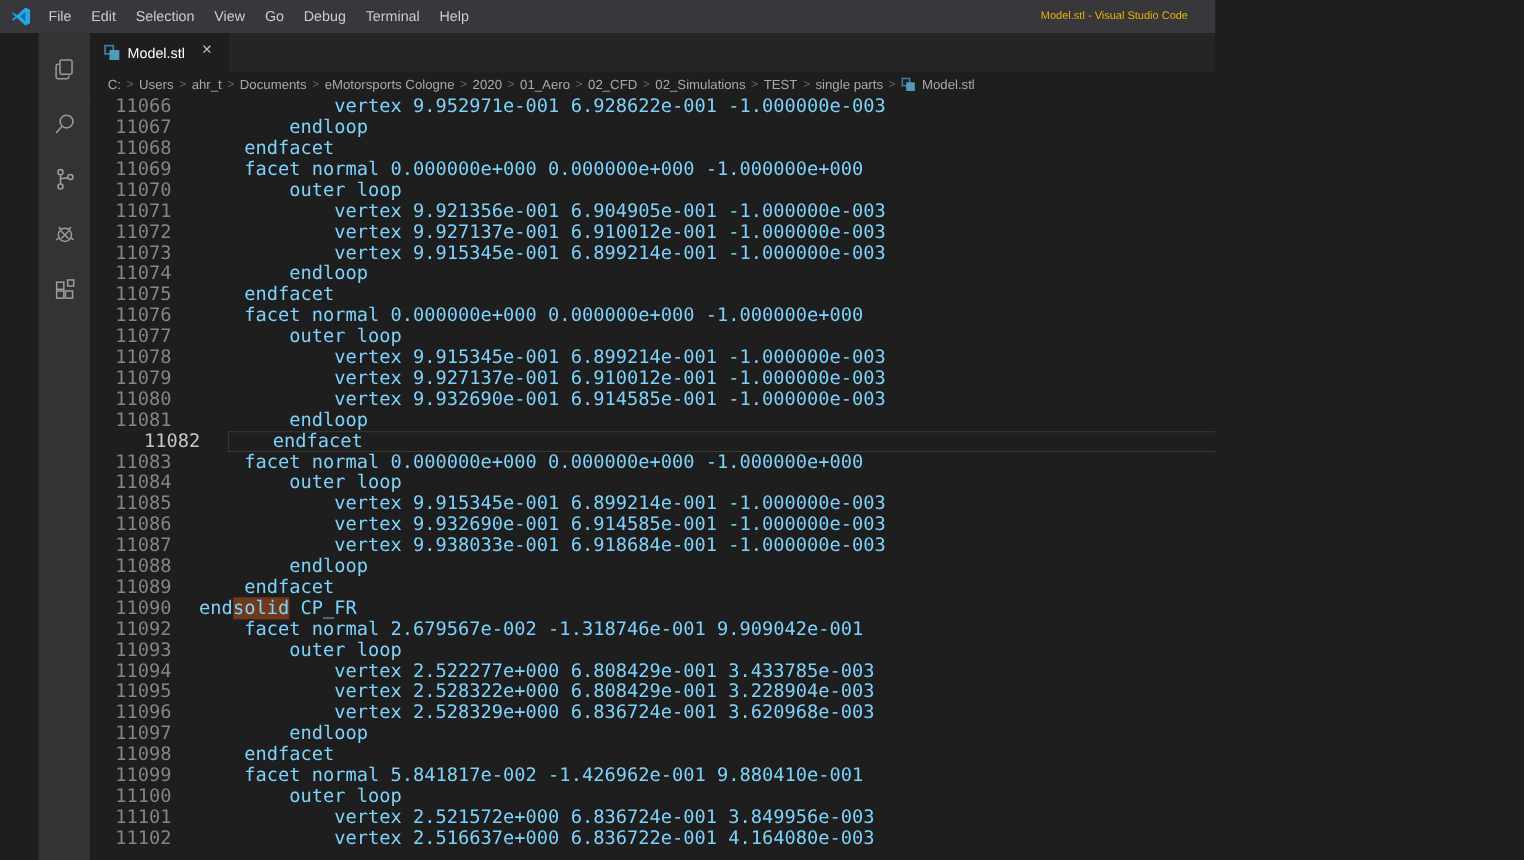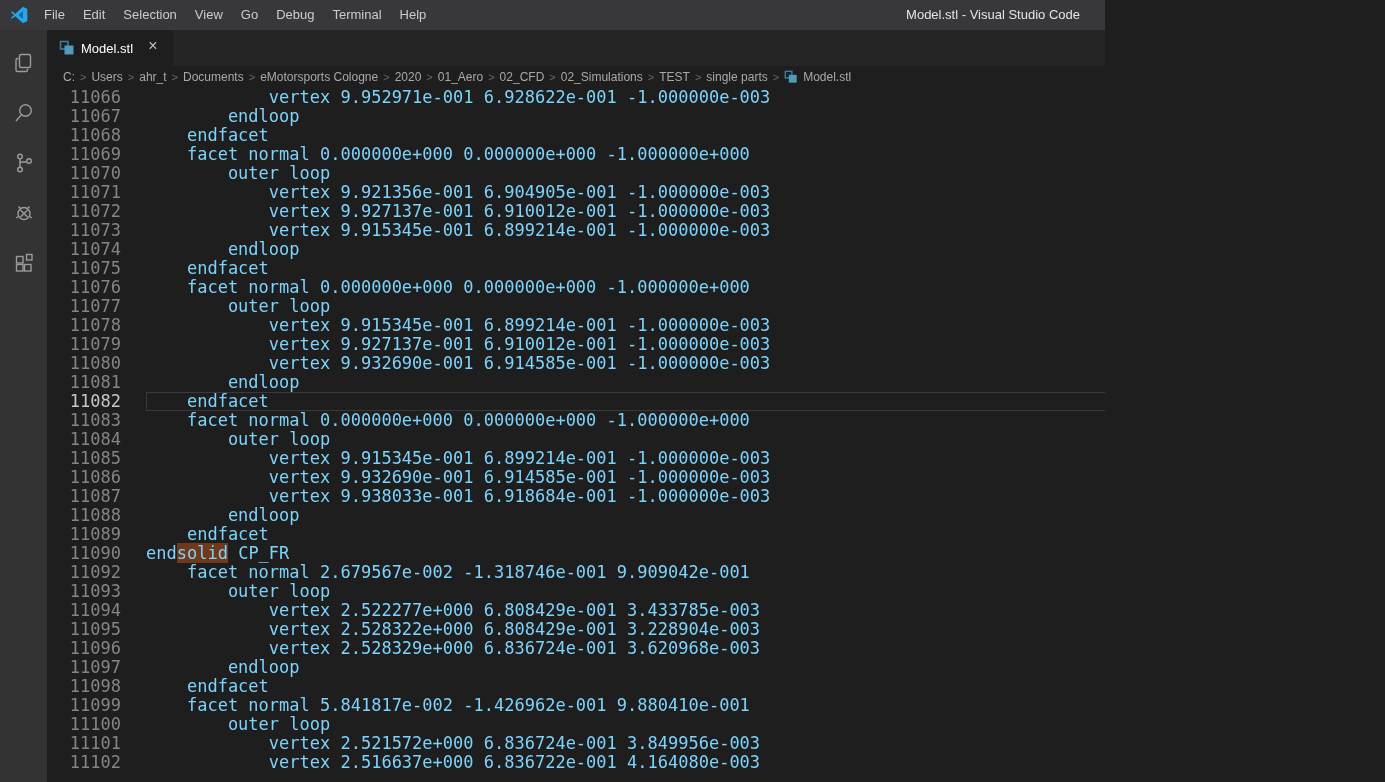--- a/index.html
+++ b/index.html
@@ -6,25 +6,25 @@
   html,body { width:1385px; height:782px; overflow:hidden; background:#1e1e1e;
               font-family:"Liberation Sans", sans-serif; }
   .app { width:1105px; height:782px; display:flex; flex-direction:column; overflow:hidden; }
 
   
   .titlebar { height:30px; flex:0 0 30px; background:#37373c; display:flex; align-items:center;
               position:relative; }
   .vscode-logo { width:20px; height:20px; margin-left:9px; flex:0 0 auto; }
   .menubar { display:flex; margin-left:6px; }
   .menu-item { color:#cccccc; font-size:13px; padding:0 9px; line-height:30px; cursor:default; }
-  .window-title { position:absolute; right:25px; top:0; line-height:30px; color:#e5e5e5;
-                  font-size:13px; }
-
-  
-  .main { flex:1; display:flex; min-height:0; }
+  .window-title { position:absolute; right:25px; top:0; line-height:30px; color:#eab308;
+                  font-size:10px; }
+
+  
+  .main { flex:1; display:flex; min-height:0;padding-left:35px; }
   .activitybar { width:47px; flex:0 0 47px; background:#333333; display:flex;
                  flex-direction:column; align-items:center; padding-top:8px; }
   .activity-item { width:47px; height:50px; display:flex; align-items:center;
                    justify-content:center; cursor:pointer; }
   .activity-item svg { stroke:#9b9b9b; fill:none; stroke-width:1.4; }
 
   .editor-col { flex:1; display:flex; flex-direction:column; min-width:0; background:#1e1e1e; }
 
   
   .tabbar { height:36px; flex:0 0 36px; background:#252526; display:flex; }
@@ -42,21 +42,21 @@
   .crumb-sep { color:#6a6a6a; padding:0 5px; font-size:11px; }
   .crumb-file { display:flex; align-items:center; }
   .crumb-file .file-icon { width:14px; height:14px; margin-right:5px; }
 
   
   .code-area { flex:1; overflow:hidden; font-family:"DejaVu Sans Mono","Liberation Mono",monospace;
                font-size:17px; }
   .code-line { display:flex; height:19px; line-height:19px; }
   .gutter { flex:0 0 99px; width:99px; text-align:right; padding-right:25px; color:#858585;
             user-select:none; }
-  .code-line.current .gutter { color:#c6c6c6; }
+  .code-line.current .gutter { color:#c6c6c6;margin-left:26px; }
   .code-content { flex:1; white-space:pre; color:#7dd3fc; }
   .code-line.current .code-content { box-shadow:inset 0 1px 0 #3a3a3a, inset 0 -1px 0 #3a3a3a,
                                      inset 1px 0 0 #3a3a3a; }
   .find-match { background:#70391b; }
 </style>
 </head>
 <body>
 
 <div class="app">
 

